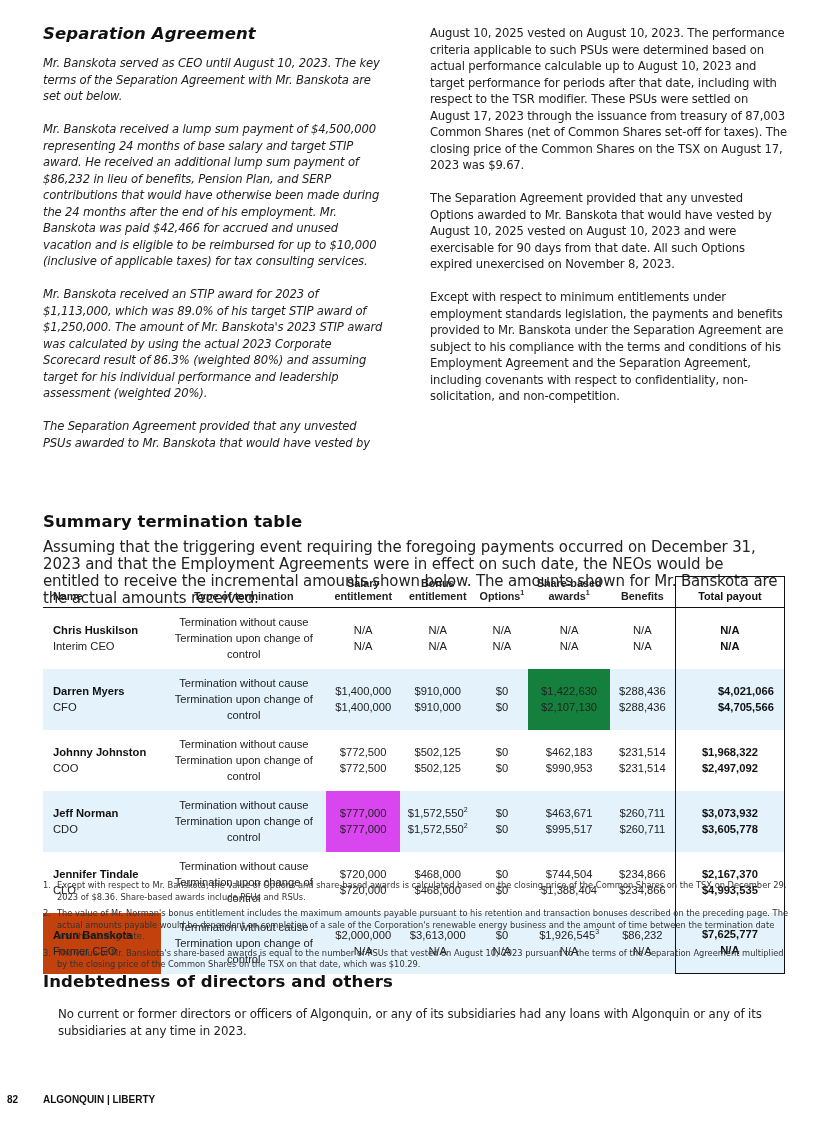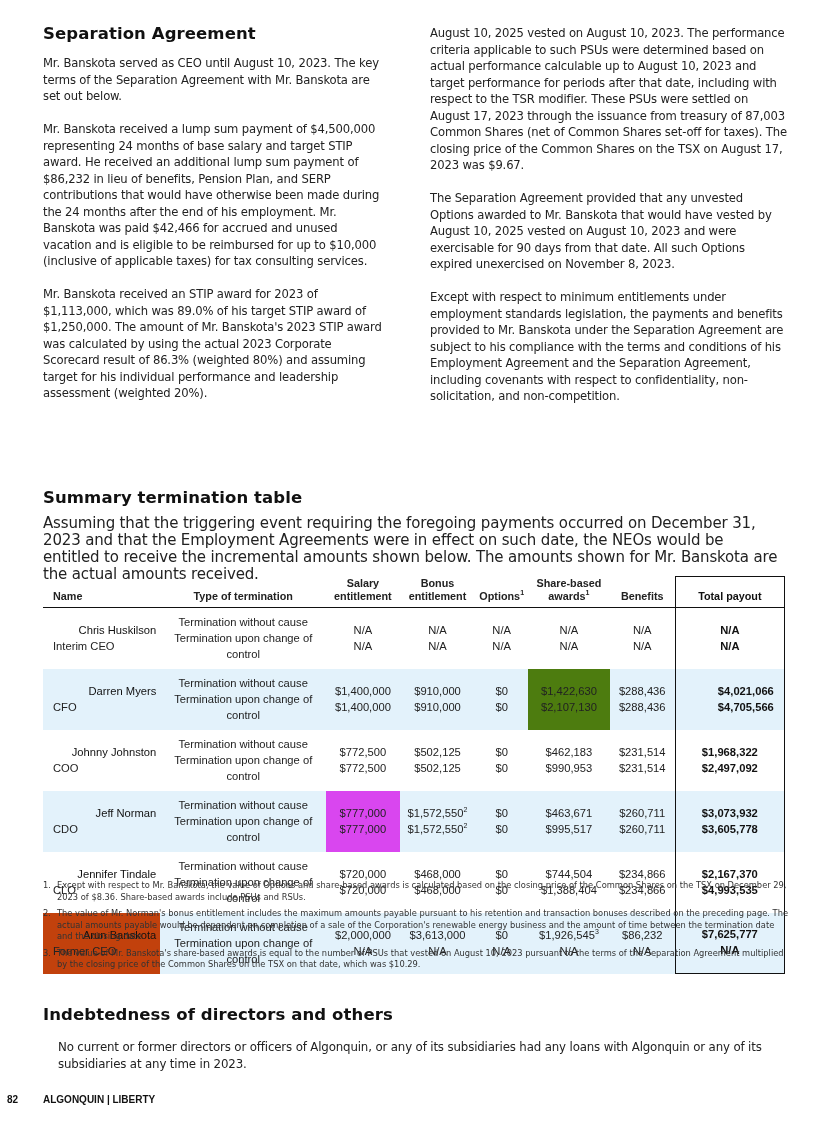--- a/index.html
+++ b/index.html
@@ -1,57 +1,58 @@
 <!DOCTYPE html>
 <html><head>
 <meta charset="utf-8">
 <style>
   html, body { margin:0; padding:0; background:#ffffff; }
   body { width:833px; height:1122px; position:relative; overflow:hidden; color:#1a1a1a;
          font-family:"DejaVu Sans", sans-serif; }
   .col { position:absolute; top:24px; width:345px; }
-  .col.left { left:43px; }
+  .col.left { left:43px;font-style:italic; }
   .col.right { left:430px; width:360px; top:25px; }
   h2 { font-family:"DejaVu Sans", sans-serif; font-weight:bold; font-size:16.5px; margin:0 0 12px 0; color:#111; letter-spacing:0.1px; }
   .p { font-size:11.6px; line-height:16.5px; margin:0 0 16.5px 0; color:#222; letter-spacing:-0.15px; }
-  .section2 { position:absolute; left:43px; top:488px; width:740px; }
+  .section2 { position:absolute; left:43px; top:512px; width:740px; }
   .section2 h2 { margin-bottom:8px; }
   .section2 .p { font-size:15px; line-height:17px; margin:0; }
   table.term { position:absolute; left:43px; top:576px; width:742px; border-collapse:collapse;
                font-family:"Liberation Sans", sans-serif; font-size:11.2px; color:#222; }
   table.term th { font-weight:bold; font-size:10.8px; padding:0 4px 4px 4px; vertical-align:bottom; line-height:13px; border-bottom:1.5px solid #111; }
   table.term th.name { text-align:left; padding-left:10px; }
   table.term td { padding:0 4px; vertical-align:middle; text-align:center; line-height:16px; }
   table.term td.name { text-align:left; padding-left:10px; }
   table.term tr.group td { padding-top:6px; padding-bottom:7px; }
   table.term tr.shaded td { background:#e3f2fb; }
   table.term .total { border-left:1.5px solid #111; border-right:1.5px solid #111; font-weight:bold; color:#111; width:72px; }
   table.term th.total { border-top:1.5px solid #111; padding-top:4px; }
   table.term tr.last td.total { border-bottom:1.5px solid #111; }
-  .nm { font-weight:normal; color:#111; display:block;text-align:right; }
+  .nm { font-weight:bold; color:#111; display:block; }
   .ttl { display:block; }
   .line { display:block; }
   sup { font-size:7px; line-height:0; vertical-align:super; }
   .notes { position:absolute; left:43px; top:880px; width:745px; font-size:8.3px; line-height:11.5px; color:#333; }
   .note { display:flex; margin-bottom:5px; }
   .note .n { width:14px; flex:none; }
-  .section3 { position:absolute; left:43px; top:1005px; width:740px; }
+  .section3 { position:absolute; left:43px; top:972px; width:740px; }
   .section3 h2 { margin-bottom:8px; }
   .section3 .p { font-size:11.8px; line-height:17px; margin:15px; }
   .footer { position:absolute; left:7px; top:1094px; font-family:"Liberation Sans", sans-serif; font-weight:bold; font-size:10px; color:#111; }
   .footer .pg { display:inline-block; width:36px; }
 </style>
 </head>
 <body>
 
 <div class="col left">
   <h2>Separation Agreement</h2>
   <p class="p">Mr. Banskota served as CEO until August 10, 2023. The key terms of the Separation Agreement with Mr. Banskota are set out below.</p>
   <p class="p">Mr. Banskota received a lump sum payment of $4,500,000 representing 24 months of base salary and target STIP award. He received an additional lump sum payment of $86,232 in lieu of benefits, Pension Plan, and SERP contributions that would have otherwise been made during the 24 months after the end of his employment. Mr. Banskota was paid $42,466 for accrued and unused vacation and is eligible to be reimbursed for up to $10,000 (inclusive of applicable taxes) for tax consulting services.</p>
   <p class="p">Mr. Banskota received an STIP award for 2023 of $1,113,000, which was 89.0% of his target STIP award of $1,250,000. The amount of Mr. Banskota's 2023 STIP award was calculated by using the actual 2023 Corporate Scorecard result of 86.3% (weighted 80%) and assuming target for his individual performance and leadership assessment (weighted 20%).</p>
+  <p class="p">The Separation Agreement provided that any unvested PSUs awarded to Mr. Banskota that would have vested by</p>
 </div>
 
 <div class="col right">
   <p class="p">August 10, 2025 vested on August 10, 2023. The performance criteria applicable to such PSUs were determined based on actual performance calculable up to August 10, 2023 and target performance for periods after that date, including with respect to the TSR modifier. These PSUs were settled on August 17, 2023 through the issuance from treasury of 87,003 Common Shares (net of Common Shares set-off for taxes). The closing price of the Common Shares on the TSX on August 17, 2023 was $9.67.</p>
   <p class="p">The Separation Agreement provided that any unvested Options awarded to Mr. Banskota that would have vested by August 10, 2025 vested on August 10, 2023 and were exercisable for 90 days from that date. All such Options expired unexercised on November 8, 2023.</p>
   <p class="p">Except with respect to minimum entitlements under employment standards legislation, the payments and benefits provided to Mr. Banskota under the Separation Agreement are subject to his compliance with the terms and conditions of his Employment Agreement and the Separation Agreement, including covenants with respect to confidentiality, non-solicitation, and non-competition.</p>
 </div>
 
 <div class="section2">
   <h2>Summary termination table</h2>
@@ -129,21 +130,21 @@
           <span class="line"><span>$1,400,000</span></span>
         </td>
         <td style="background: rgb(227, 242, 251);">
           <span class="line"><span>$910,000</span><sup></sup></span>
           <span class="line"><span>$910,000</span><sup></sup></span>
         </td>
         <td style="background: rgb(227, 242, 251);">
           <span class="line"><span>$0</span></span>
           <span class="line"><span>$0</span></span>
         </td>
-        <td style="background: #4d7c0f;">
+        <td style="background: #15803d;">
           <span class="line"><span>$1,422,630</span><sup></sup></span>
           <span class="line"><span>$2,107,130</span><sup></sup></span>
         </td>
         <td style="background: rgb(227, 242, 251);">
           <span class="line"><span>$288,436</span></span>
           <span class="line"><span>$288,436</span></span>
         </td>
         <td class="total" style="background: rgb(227, 242, 251); padding-left: 36px;">
           <span class="line"><span>$4,021,066</span></span>
           <span class="line"><span>$4,705,566</span></span>

